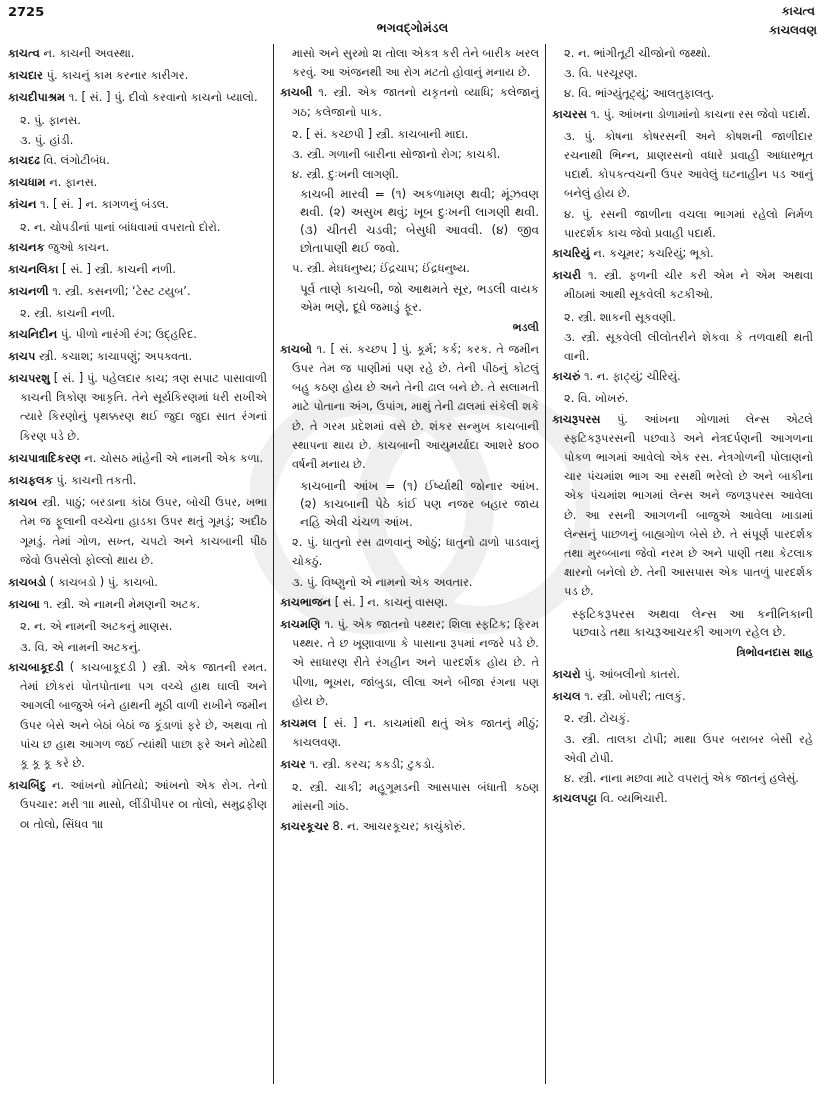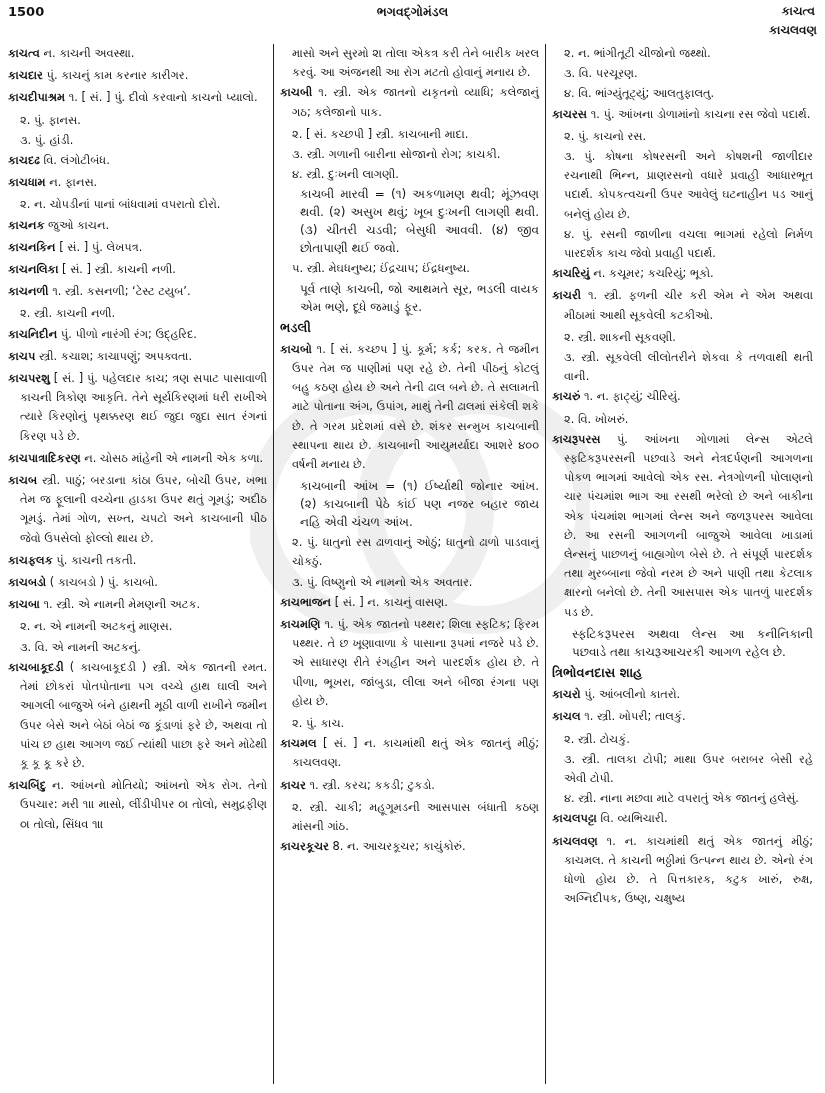--- a/index.html
+++ b/index.html
@@ -8,76 +8,76 @@
     font-family: "DejaVu Sans", sans-serif; color: #141414;
   }
   .watermark {
     position: absolute; left: 250px; top: 300px; width: 340px; height: 420px;
     pointer-events: none; opacity: 0.06;
   }
   .header {
     position: absolute; left: 0; top: 0; width: 825px; height: 44px;
   }
   .page-num { position: absolute; left: 8px; top: 4px; font-size: 13px; font-weight: bold; }
-  .running-title { position: absolute; left: 0; width: 825px; top: 4px; text-align: center; font-size: 12.5px; font-weight: bold; }
+  .running-title { position: absolute; left: 0; width: 825px; top: 20px; text-align: center; font-size: 12.5px; font-weight: bold; }
   .guide-first { position: absolute; right: 10px; top: 4px; font-size: 12px; font-weight: bold; }
   .guide-last { position: absolute; right: 8px; top: 23px; font-size: 12px; font-weight: bold; }
   .columns {
     position: absolute; left: 6px; top: 44px; width: 813px; height: 1040px;
     display: flex;
   }
   .col {
     box-sizing: border-box; padding: 0 6px; height: 100%;
     font-size: 11.4px; line-height: 19.2px; text-align: justify;
   }
   .col1 { width: 268px; border-right: 1.3px solid #222; padding-left: 2px; }
   .col2 { width: 272px; border-right: 1.3px solid #222; }
   .col3 { width: 273px; }
   .entry { margin: 0 0 3px 0; padding-left: 12px; text-indent: -12px; }
   .sense { margin: 0 0 1px 0; padding-left: 12px; }
   .quote { margin: 0 0 2px 0; padding-left: 20px; font-size: 12px; line-height: 18px; }
-  .quote-cite { text-align: left; font-size: 13px; font-weight: bold; margin-bottom: 3px; }
+  .quote-cite { text-align: right; font-size: 11px; font-weight: bold; margin-bottom: 3px; }
   .hw { font-weight: bold; }
 </style>
 </head>
 <body>
 
 <svg class="watermark" viewBox="0 0 340 420">
   <circle cx="120" cy="210" r="110" fill="none" stroke="#000" stroke-width="28"></circle>
   <circle cx="230" cy="210" r="110" fill="none" stroke="#000" stroke-width="28"></circle>
 </svg>
 
 <div class="header">
-  <div class="page-num">1500</div>
+  <div class="page-num">2725</div>
   <div class="running-title">ભગવદ્ગોમંડલ</div>
   <div class="guide-first">કાચત્વ</div>
   <div class="guide-last">કાચલવણ</div>
 </div>
 
 <div class="columns">
   <div class="col col1">
       <div class="entry"><span class="hw">કાચત્વ</span><span> ન. કાચની અવસ્થા.</span></div>
       <div class="entry"><span class="hw">કાચદાર</span><span> પું. કાચનું કામ કરનાર કારીગર.</span></div>
       <div class="entry"><span class="hw">કાચદીપાશ્રમ</span><span> ૧. [ સં. ] પું. દીવો કરવાનો કાચનો પ્યાલો.</span></div>
       <div class="sense">૨. પું. ફાનસ.</div>
       <div class="sense">૩. પું. હાંડી.</div>
       <div class="entry"><span class="hw">કાચદઢ</span><span> વિ. લંગોટીબંધ.</span></div>
       <div class="entry"><span class="hw">કાચધામ</span><span> ન. ફાનસ.</span></div>
+      <div class="entry"><span class="hw">કાંચન</span><span> ૧. [ સં. ] ન. કાગળનું બંડલ.</span></div>
       <div class="sense">૨. ન. ચોપડીનાં પાનાં બાંધવામાં વપરાતો દોરો.</div>
       <div class="entry"><span class="hw">કાચનક</span><span> જુઓ કાચન.</span></div>
-      <div class="entry"><span class="hw">કાચનકિન</span><span> [ સં. ] પું. લેખપત્ર.</span></div>
       <div class="entry"><span class="hw">કાચનલિકા</span><span> [ સં. ] સ્ત્રી. કાચની નળી.</span></div>
       <div class="entry"><span class="hw">કાચનળી</span><span> ૧. સ્ત્રી. કસનળી; ‘ટેસ્ટ ટયુબ’.</span></div>
       <div class="sense">૨. સ્ત્રી. કાચની નળી.</div>
       <div class="entry"><span class="hw">કાચનિદીન</span><span> પું. પીળો નારંગી રંગ; ઉદ્હરિદ.</span></div>
       <div class="entry"><span class="hw">કાચપ</span><span> સ્ત્રી. કચાશ; કાચાપણું; અપક્વતા.</span></div>
       <div class="entry"><span class="hw">કાચપરશુ</span><span> [ સં. ] પું. પહેલદાર કાચ; ત્રણ સપાટ પાસાવાળી કાચની ત્રિકોણ આકૃતિ. તેને સૂર્યકિરણમાં ધરી રાખીએ ત્યારે કિરણોનું પૃથક્કરણ થઈ જુદા જુદા સાત રંગનાં કિરણ પડે છે.</span></div>
       <div class="entry"><span class="hw">કાચપાત્રાદિકરણ</span><span> ન. ચોસઠ માંહેની એ નામની એક કળા.</span></div>
+      <div class="entry"><span class="hw">કાચફલક</span><span> પું. કાચની તકતી.</span></div>
       <div class="entry"><span class="hw">કાચબ</span><span> સ્ત્રી. પાઠું; બરડાના કાંઠા ઉપર, બોચી ઉપર, ખભા તેમ જ ફૂલાની વચ્ચેના હાડકા ઉપર થતું ગૂમડું; અદીઠ ગૂમડું. તેમાં ગોળ, સખ્ત, ચપટો અને કાચબાની પીઠ જેવો ઉપસેલો ફોલ્લો થાય છે.</span></div>
-      <div class="entry"><span class="hw">કાચફલક</span><span> પું. કાચની તકતી.</span></div>
       <div class="entry"><span class="hw">કાચબડો</span><span> ( કાચબડો ) પું. કાચબો.</span></div>
       <div class="entry"><span class="hw">કાચબા</span><span> ૧. સ્ત્રી. એ નામની મેમણની અટક.</span></div>
       <div class="sense">૨. ન. એ નામની અટકનું માણસ.</div>
       <div class="sense">૩. વિ. એ નામની અટકનું.</div>
       <div class="entry"><span class="hw">કાચબાકૂદડી</span><span> ( કાચબાકૂદડી ) સ્ત્રી. એક જાતની રમત. તેમાં છોકરાં પોતપોતાના પગ વચ્ચે હાથ ઘાલી અને આગલી બાજુએ બંને હાથની મૂઠી વાળી રાખીને જમીન ઉપર બેસે અને બેઠાં બેઠાં જ કૂંડાળાં ફરે છે, અથવા તો પાંચ છ હાથ આગળ જઈ ત્યાંથી પાછા ફરે અને મોઢેથી કૂ કૂ કૂ કરે છે.</span></div>
       <div class="entry"><span class="hw">કાચબિંદુ</span><span> ન. આંખનો મોતિયો; આંખનો એક રોગ. તેનો ઉપચાર: મરી ૧॥ માસો, લીંડીપીપર ૦। તોલો, સમુદ્રફીણ ૦। તોલો, સિંધવ ૧॥</span></div>
     </div>
   <div class="col col2">
       <div class="sense">માસો અને સુરમો ૨। તોલા એકત્ર કરી તેને બારીક ખરલ કરવું. આ અંજનથી આ રોગ મટતો હોવાનું મનાય છે.</div>
       <div class="entry"><span class="hw">કાચબી</span><span> ૧. સ્ત્રી. એક જાતનો યકૃતનો વ્યાધિ; કલેજાનું ગઠ; કલેજાનો પાક.</span></div>
@@ -87,44 +87,41 @@
       <div class="quote">કાચબી મારવી = (૧) અકળામણ થવી; મૂંઝવણ થવી. (૨) અસુખ થવું; ખૂબ દુઃખની લાગણી થવી. (૩) ચીતરી ચડવી; બેસુધી આવવી. (૪) જીવ છોતાપાણી થઈ જવો.</div>
       <div class="sense">૫. સ્ત્રી. મેઘધનુષ્ય; ઈંદ્રચાપ; ઈંદ્રધનુષ્ય.</div>
       <div class="quote">પૂર્વ તાણે કાચબી, જો આથમતે સૂર, ભડલી વાયક એમ ભણે, દૂધે જમાડું ફૂર.</div>
       <div class="quote-cite">ભડલી</div>
       <div class="entry"><span class="hw">કાચબો</span><span> ૧. [ સં. કચ્છપ ] પું. કૂર્મ; કર્ક; કરક. તે જમીન ઉપર તેમ જ પાણીમાં પણ રહે છે. તેની પીઠનું કોટલું બહુ કઠણ હોય છે અને તેની ઢાલ બને છે. તે સલામતી માટે પોતાના અંગ, ઉપાંગ, માથું તેની ઢાલમાં સંકેલી શકે છે. તે ગરમ પ્રદેશમાં વસે છે. શંકર સન્મુખ કાચબાની સ્થાપના થાય છે. કાચબાની આયુમર્યાદા આશરે ૪૦૦ વર્ષની મનાય છે.</span></div>
       <div class="quote">કાચબાની આંખ = (૧) ઈર્ષ્યાથી જોનાર આંખ. (૨) કાચબાની પેઠે કાંઈ પણ નજર બહાર જાય નહિ એવી ચંચળ આંખ.</div>
       <div class="sense">૨. પું. ધાતુનો રસ ઢાળવાનું ઓઠું; ધાતુનો ઢાળો પાડવાનું ચોકઠું.</div>
       <div class="sense">૩. પું. વિષ્ણુનો એ નામનો એક અવતાર.</div>
       <div class="entry"><span class="hw">કાચભાજન</span><span> [ સં. ] ન. કાચનું વાસણ.</span></div>
       <div class="entry"><span class="hw">કાચમણિ</span><span> ૧. પું. એક જાતનો પથ્થર; શિલા સ્ફટિક; ફિરમ પથ્થર. તે છ ખૂણાવાળા કે પાસાના રૂપમાં નજરે પડે છે. એ સાધારણ રીતે રંગહીન અને પારદર્શક હોય છે. તે પીળા, ભૂખરા, જાંબુડા, લીલા અને બીજા રંગના પણ હોય છે.</span></div>
-      <div class="sense">૨. પું. કાચ.</div>
       <div class="entry"><span class="hw">કાચમલ</span><span> [ સં. ] ન. કાચમાંથી થતું એક જાતનું મીઠું; કાચલવણ.</span></div>
       <div class="entry"><span class="hw">કાચર</span><span> ૧. સ્ત્રી. કરચ; કકડી; ટુકડો.</span></div>
       <div class="sense">૨. સ્ત્રી. ચાકી; મહૂગૂમડની આસપાસ બંધાતી કઠણ માંસની ગાંઠ.</div>
       <div class="entry"><span class="hw">કાચરકૂચર</span><span> 8. ન. આચરકૂચર; કાચુંકોરું.</span></div>
     </div>
   <div class="col col3">
       <div class="sense">૨. ન. ભાંગીતૂટી ચીજોનો જથ્થો.</div>
       <div class="sense">૩. વિ. પરચૂરણ.</div>
       <div class="sense">૪. વિ. ભાંગ્યુંતૂટ્યું; આલતુફાલતુ.</div>
       <div class="entry"><span class="hw">કાચરસ</span><span> ૧. પું. આંખના ડોળામાંનો કાચના રસ જેવો પદાર્થ.</span></div>
-      <div class="sense">૨. પું. કાચનો રસ.</div>
       <div class="sense">૩. પું. કોષના કોષરસની અને કોષશની જાળીદાર રચનાથી ભિન્ન, પ્રાણરસનો વધારે પ્રવાહી આધારભૂત પદાર્થ. કોપકત્વચની ઉપર આવેલું ઘટનાહીન પડ આનું બનેલું હોય છે.</div>
       <div class="sense">૪. પું. રસની જાળીના વચલા ભાગમાં રહેલો નિર્મળ પારદર્શક કાચ જેવો પ્રવાહી પદાર્થ.</div>
       <div class="entry"><span class="hw">કાચરિયું</span><span> ન. કચૂમર; કચરિયું; ભૂકો.</span></div>
       <div class="entry"><span class="hw">કાચરી</span><span> ૧. સ્ત્રી. ફળની ચીર કરી એમ ને એમ અથવા મીઠામાં આથી સૂકવેલી કટકીઓ.</span></div>
       <div class="sense">૨. સ્ત્રી. શાકની સૂકવણી.</div>
       <div class="sense">૩. સ્ત્રી. સૂકવેલી લીલોતરીને શેકવા કે તળવાથી થતી વાની.</div>
       <div class="entry"><span class="hw">કાચરું</span><span> ૧. ન. ફાટ્યું; ચીરિયું.</span></div>
       <div class="sense">૨. વિ. ખોખરું.</div>
       <div class="entry"><span class="hw">કાચરૂપરસ</span><span> પું. આંખના ગોળામાં લેન્સ એટલે સ્ફટિકરૂપરસની પછવાડે અને નેત્રદર્પણની આગળના પોકળ ભાગમાં આવેલો એક રસ. નેત્રગોળની પોલાણનો ચાર પંચમાંશ ભાગ આ રસથી ભરેલો છે અને બાકીના એક પંચમાંશ ભાગમાં લેન્સ અને જળરૂપરસ આવેલા છે. આ રસની આગળની બાજુએ આવેલા ખાડામાં લેન્સનું પાછળનું બાહ્યગોળ બેસે છે. તે સંપૂર્ણ પારદર્શક તથા મુરબ્બાના જેવો નરમ છે અને પાણી તથા કેટલાક ક્ષારનો બનેલો છે. તેની આસપાસ એક પાતળું પારદર્શક પડ છે.</span></div>
       <div class="quote">સ્ફટિકરૂપરસ અથવા લેન્સ આ કનીનિકાની પછવાડે તથા કાચરૂઆચરકી આગળ રહેલ છે.</div>
       <div class="quote-cite">ત્રિભોવનદાસ શાહ</div>
       <div class="entry"><span class="hw">કાચરો</span><span> પું. આંબલીનો કાતરો.</span></div>
       <div class="entry"><span class="hw">કાચલ</span><span> ૧. સ્ત્રી. ખોપરી; તાલકું.</span></div>
       <div class="sense">૨. સ્ત્રી. ટોચકું.</div>
       <div class="sense">૩. સ્ત્રી. તાલકા ટોપી; માથા ઉપર બરાબર બેસી રહે એવી ટોપી.</div>
       <div class="sense">૪. સ્ત્રી. નાના મછવા માટે વપરાતું એક જાતનું હલેસું.</div>
       <div class="entry"><span class="hw">કાચલપટ્ટા</span><span> વિ. વ્યભિચારી.</span></div>
-      <div class="entry"><span class="hw">કાચલવણ</span><span> ૧. ન. કાચમાંથી થતું એક જાતનું મીઠું; કાચમલ. તે કાચની ભઠ્ઠીમાં ઉત્પન્ન થાય છે. એનો રંગ ધોળો હોય છે. તે પિત્તકારક, કટુક ખારું, રુક્ષ, અગ્નિદીપક, ઉષ્ણ, ચક્ષુષ્ય</span></div>
     </div>
 </div>
 
 </body></html>

